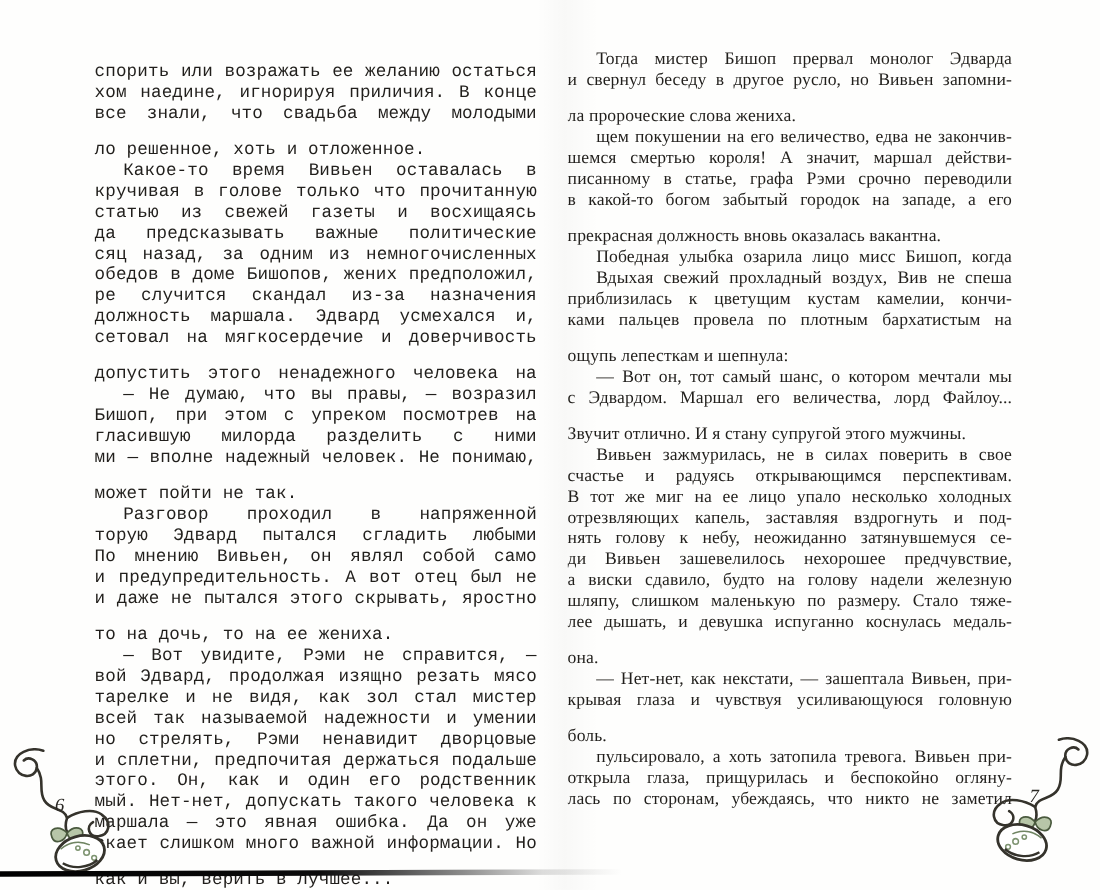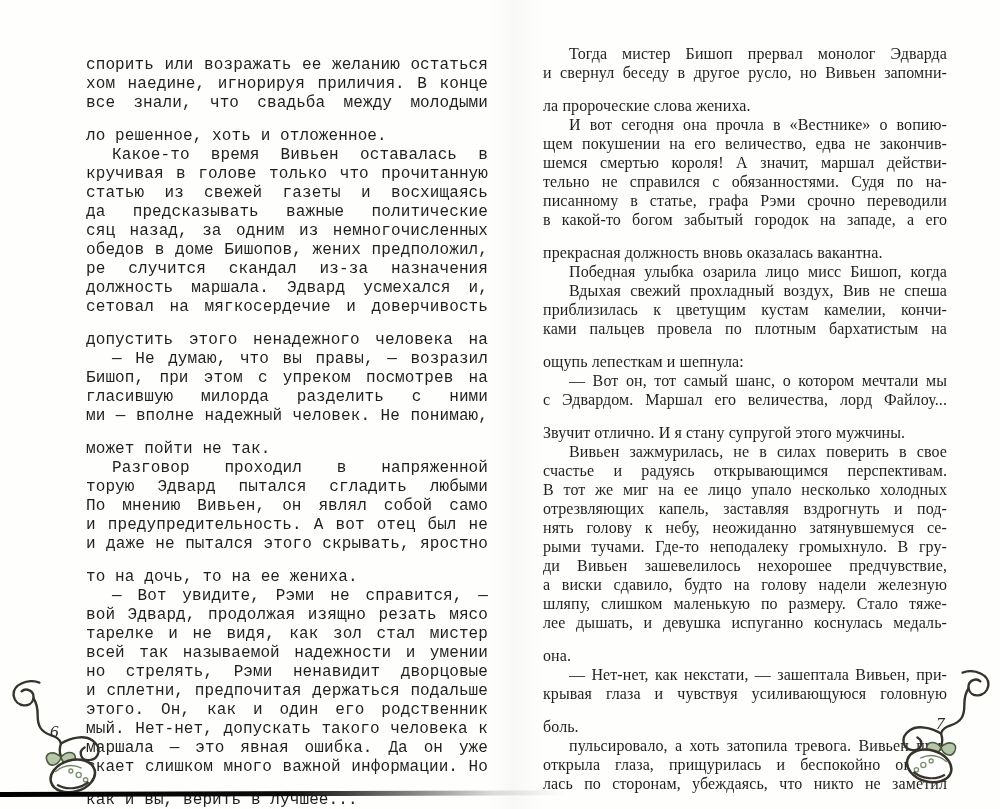--- a/index.html
+++ b/index.html
@@ -11,21 +11,21 @@
   .gutter-shade{
     position:absolute;left:488px;top:0;width:56px;height:809px;
     background:linear-gradient(to right,rgba(0,0,0,0),rgba(0,0,0,0.025) 45%,rgba(0,0,0,0));
     pointer-events:none;
   }
   .page-text{
     position:absolute;color:#211f1c;font-size:16px;line-height:19px;
     letter-spacing:0.1px;
   }
   .page-text.left{left:86px;top:56px;width:402px;font-family:Liberation Mono, monospace;}
-  .page-text.right{left:543px;top:44px;width:404px;}
+  .page-text.right{left:516px;top:44px;width:404px;}
   .par{margin:0;}
   .par.indent .line:first-child{text-indent:26px;}
   .line{
     text-align:justify;text-align-last:justify;
     height:19px;overflow:hidden;white-space:nowrap;
   }
   .line{white-space:normal;}
   .line.end{text-align-last:left;margin-top:14px;}
   .page-number{
     position:absolute;font-style:italic;font-size:17px;color:#2a2824;
@@ -97,24 +97,22 @@
       </div>
     </div>
 
   <div class="page-text right">
       <div class="par indent">
         <div class="line">Тогда мистер Бишоп прервал монолог Эдварда</div>
         <div class="line">и свернул беседу в другое русло, но Вивьен запомни-</div>
         <div class="line end">ла пророческие слова жениха.</div>
       </div>
       <div class="par indent">
-        <div class="line">И вот сегодня она прочла в «Вестнике» о вопию-</div>
         <div class="line">щем покушении на его величество, едва не закончив-</div>
         <div class="line">шемся смертью короля! А значит, маршал действи-</div>
-        <div class="line">тельно не справился с обязанностями. Судя по на-</div>
         <div class="line">писанному в статье, графа Рэми срочно переводили</div>
         <div class="line">в какой-то богом забытый городок на западе, а его</div>
         <div class="line end">прекрасная должность вновь оказалась вакантна.</div>
       </div>
       <div class="par indent">
         <div class="line">Победная улыбка озарила лицо мисс Бишоп, когда</div>
       </div>
       <div class="par indent">
         <div class="line">Вдыхая свежий прохладный воздух, Вив не спеша</div>
         <div class="line">приблизилась к цветущим кустам камелии, кончи-</div>
@@ -125,21 +123,20 @@
         <div class="line">— Вот он, тот самый шанс, о котором мечтали мы</div>
         <div class="line">с Эдвардом. Маршал его величества, лорд Файлоу...</div>
         <div class="line end">Звучит отлично. И я стану супругой этого мужчины.</div>
       </div>
       <div class="par indent">
         <div class="line">Вивьен зажмурилась, не в силах поверить в свое</div>
         <div class="line">счастье и радуясь открывающимся перспективам.</div>
         <div class="line">В тот же миг на ее лицо упало несколько холодных</div>
         <div class="line">отрезвляющих капель, заставляя вздрогнуть и под-</div>
         <div class="line">нять голову к небу, неожиданно затянувшемуся се-</div>
-        <div class="line">рыми тучами. Где-то неподалеку громыхнуло. В гру-</div>
         <div class="line">ди Вивьен зашевелилось нехорошее предчувствие,</div>
         <div class="line">а виски сдавило, будто на голову надели железную</div>
         <div class="line">шляпу, слишком маленькую по размеру. Стало тяже-</div>
         <div class="line">лее дышать, и девушка испуганно коснулась медаль-</div>
         <div class="line end">она.</div>
       </div>
       <div class="par indent">
         <div class="line">— Нет-нет, как некстати, — зашептала Вивьен, при-</div>
         <div class="line">крывая глаза и чувствуя усиливающуюся головную</div>
         <div class="line end">боль.</div>

